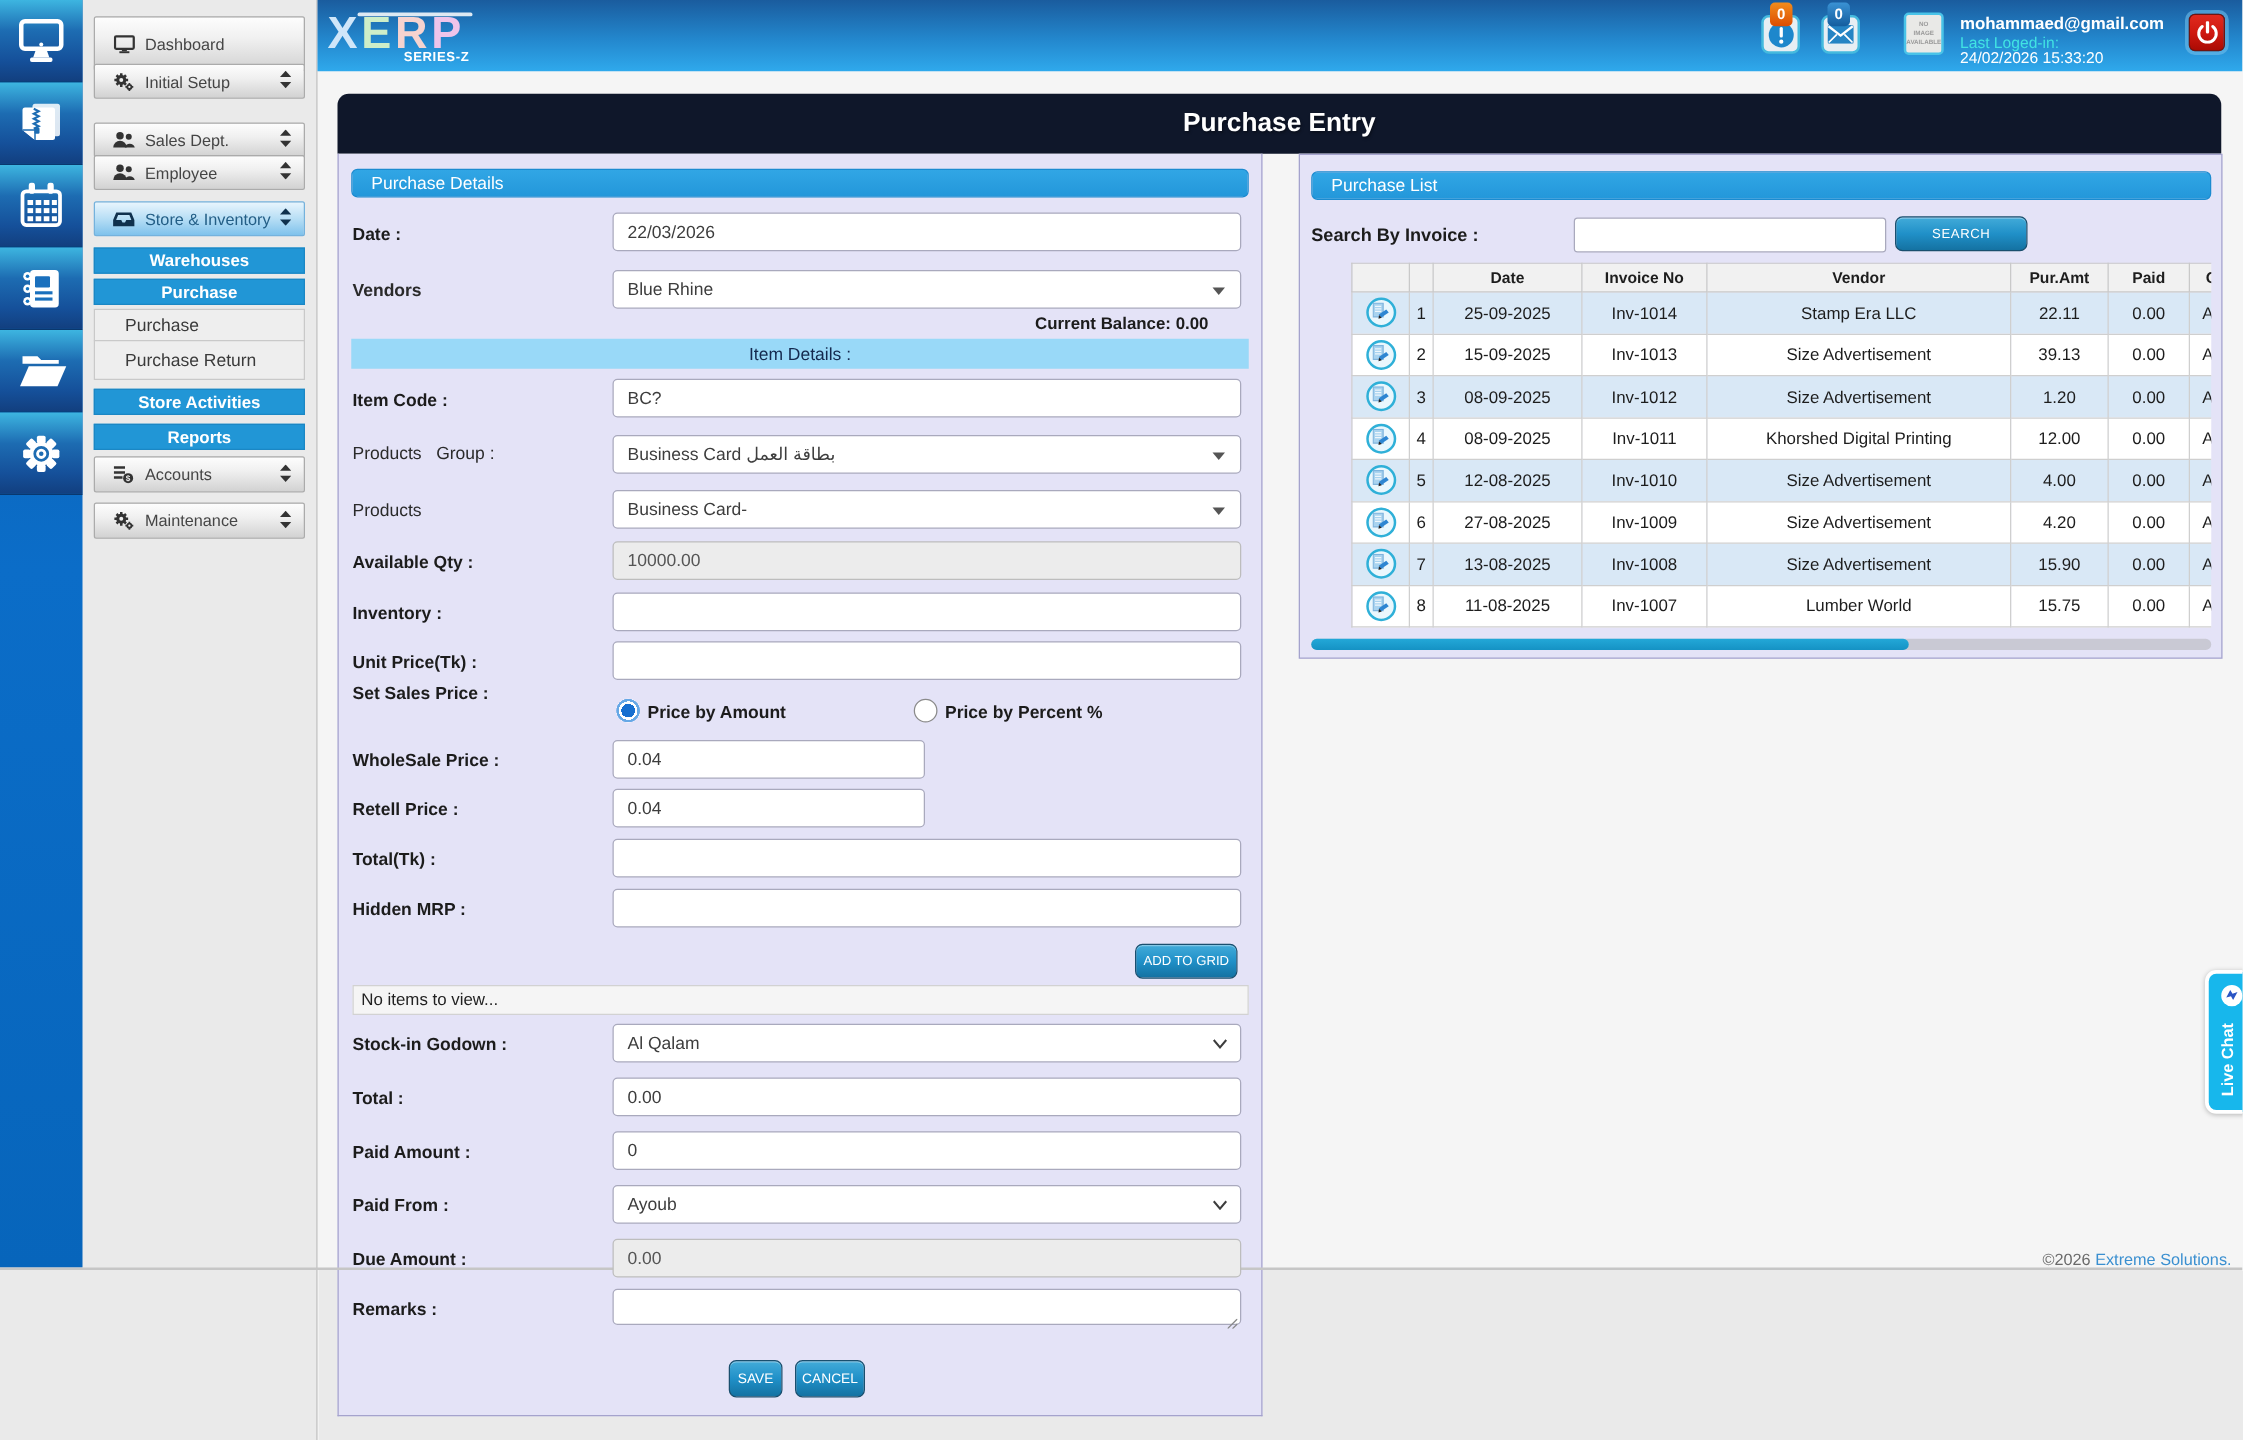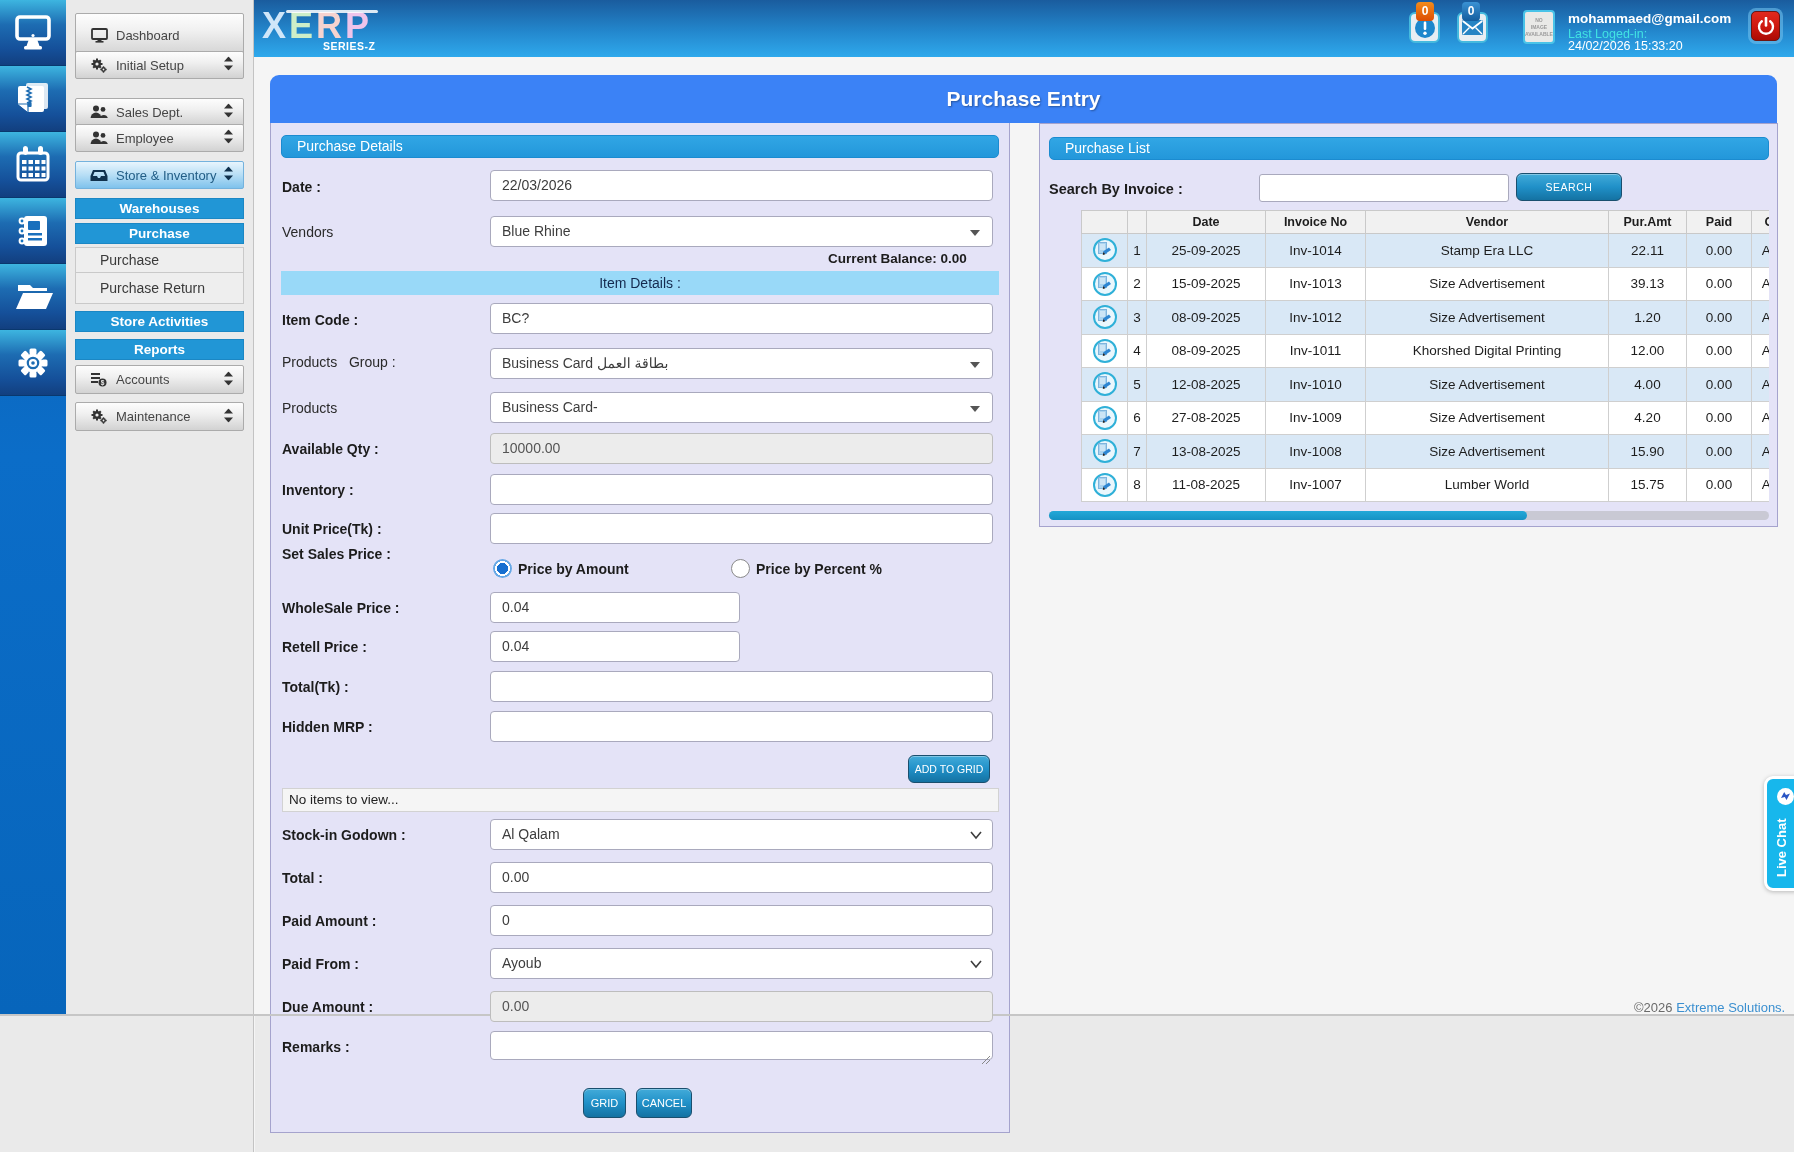--- a/index.html
+++ b/index.html
@@ -24,21 +24,21 @@
   .mact { background:linear-gradient(180deg,#e8f5fd 0%,#b7def5 50%,#7fc2ec 100%); border-color:#74b2dd; color:#235e86;}
   .bluebtn { position:absolute; left:75px; width:169px; background:#2196d6;
     border:1px solid #1b87c4; color:#fff; font-weight:bold; font-size:13.5px; text-align:center; }
   .plainbtn { position:absolute; left:75px; width:169px; background:#eeeeee; border:1px solid #c9c9c9;
     color:#3a3a3a; font-size:14px; display:flex; align-items:center; }
 
   
   #header { left:254px; top:0; width:1540px; height:57px; background:linear-gradient(180deg,#1a5c9e 0%,#2387cd 55%,#2fa9ec 100%); }
 
   
-  #titlebar { left:270px; top:75px; width:1507px; height:48px; background:#3b82f6; border-radius:9px 9px 0 0; }
+  #titlebar { left:270px; top:75px; width:1507px; height:48px; background:#0f172a; border-radius:9px 9px 0 0; }
   #titlebar span { display:block; text-align:center; font-size:21px; font-weight:bold; color:#fff;
      line-height:48px; text-shadow:1px 1px 2px rgba(0,0,0,.35); }
   #lpanel { left:270px; top:123px; width:740px; height:1010px; background:#e4e3f7; border:1px solid #a5a3cd; border-top:none; }
   #rpanel { left:1039px; top:123px; width:739px; height:404px; background:#e4e3f7; border:1px solid #a5a3cd; }
   .phead { position:absolute; background:linear-gradient(180deg,#31a6e5,#2397da); border:1px solid #1b8bd0; border-radius:5px;
      color:#fff; font-size:14px; height:23px; line-height:21px; padding-left:15px; }
 
   
   .lbl { position:absolute; left:282px; font-size:14px; font-weight:bold; color:#1c1c1c; z-index:2; }
   .lbln { position:absolute; left:282px; font-size:14px; color:#2a2a2a; z-index:2; }
@@ -361,21 +361,21 @@
       <span>Purchase Entry</span>
     </div>
   <div class="a" id="lpanel"></div>
   <div class="a" id="rpanel"></div>
   <div class="phead" style="left:281px; top:135px; width:718px;">Purchase Details</div>
   <div class="phead" style="left:1049px; top:137px; width:720px;">Purchase List</div>
 
   <div class="lbl" style="top:179px;">Date :</div>
   <div class="inp" style="top:170px;">22/03/2026</div>
 
-  <div class="lbln" style="top:224px;">Vendors</div>
+  <div class="lbln" style="top:224px;font-weight:bold;">Vendors</div>
   <div class="inp" style="top:216px;">Blue Rhine<span class="tri"></span></div>
 
   <div class="lbl" style="top:251px; left:828px; font-size:13.5px;">Current Balance: 0.00</div>
 
   <div class="a" style="left:281px; top:271px; width:718px; height:24px; background:#99d9f8; text-align:center;
        font-size:14px; color:#14294e; line-height:24px;">Item Details :</div>
 
   <div class="lbl" style="top:312px;">Item Code :</div>
   <div class="inp" style="top:303px;">BC?</div>
 
@@ -437,21 +437,21 @@
         <polyline points="1,3 6,9 11,3" fill="none" stroke="#3d3d3d" stroke-width="1.6"></polyline>
       </svg>
   </div>
 
   <div class="lbl" style="top:999px;text-align:right;">Due Amount :</div>
   <div class="inp dis" style="top:991px; z-index:3;">0.00</div>
 
   <div class="lbl" style="top:1039px;">Remarks :</div>
   <div class="inp" style="top:1031px; height:29px;"></div>
 
-  <div class="btn" style="left:583px; top:1088px; width:43px; height:30px; font-size:11px; line-height:28px;">GRID</div>
+  <div class="btn" style="left:583px; top:1088px; width:43px; height:30px; font-size:11px; line-height:28px;">SAVE</div>
   <div class="btn" style="left:636px; top:1088px; width:56px; height:30px; font-size:11px; line-height:28px;">CANCEL</div>
 
   <div class="lbl" style="left:1049px; top:181px; font-size:14.5px;">Search By Invoice :</div>
   <div class="inp" style="left:1259px; top:174px; width:250px; height:28px; border-radius:3px;"></div>
   <div class="btn" style="left:1516px; top:173px; width:106px; height:28px; font-size:10.5px; line-height:26px; letter-spacing:0.5px;">SEARCH</div>
 
   <div class="a" id="tblwrap">
     <table>
       <colgroup>
           <col style="width:46px">

